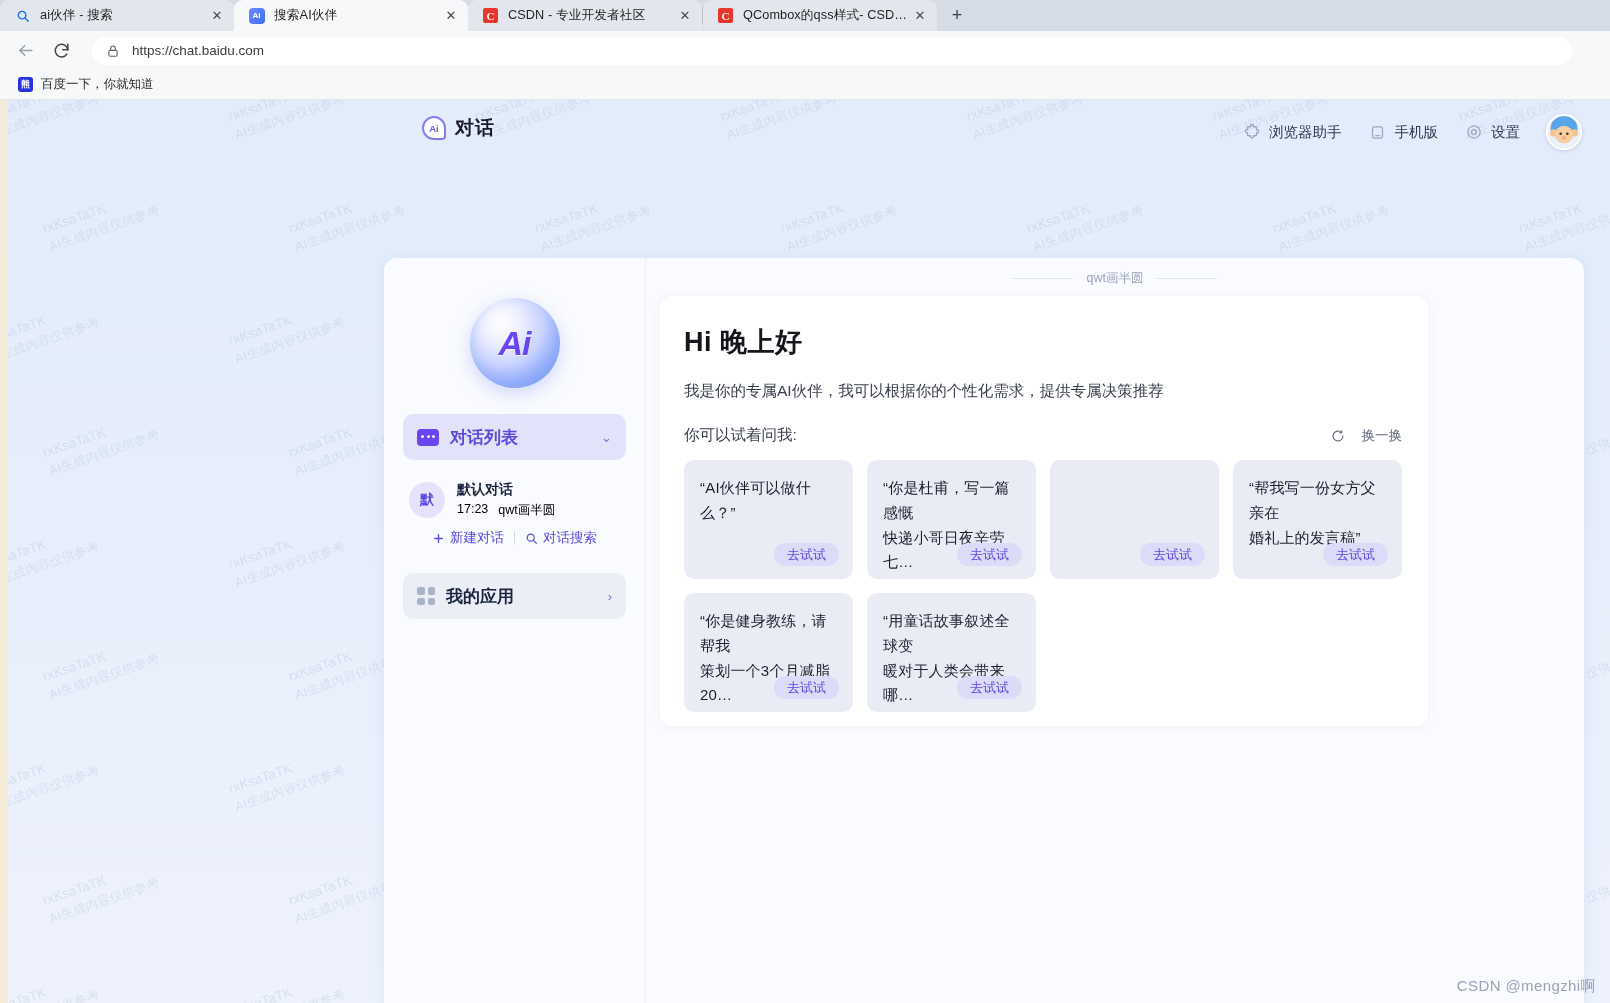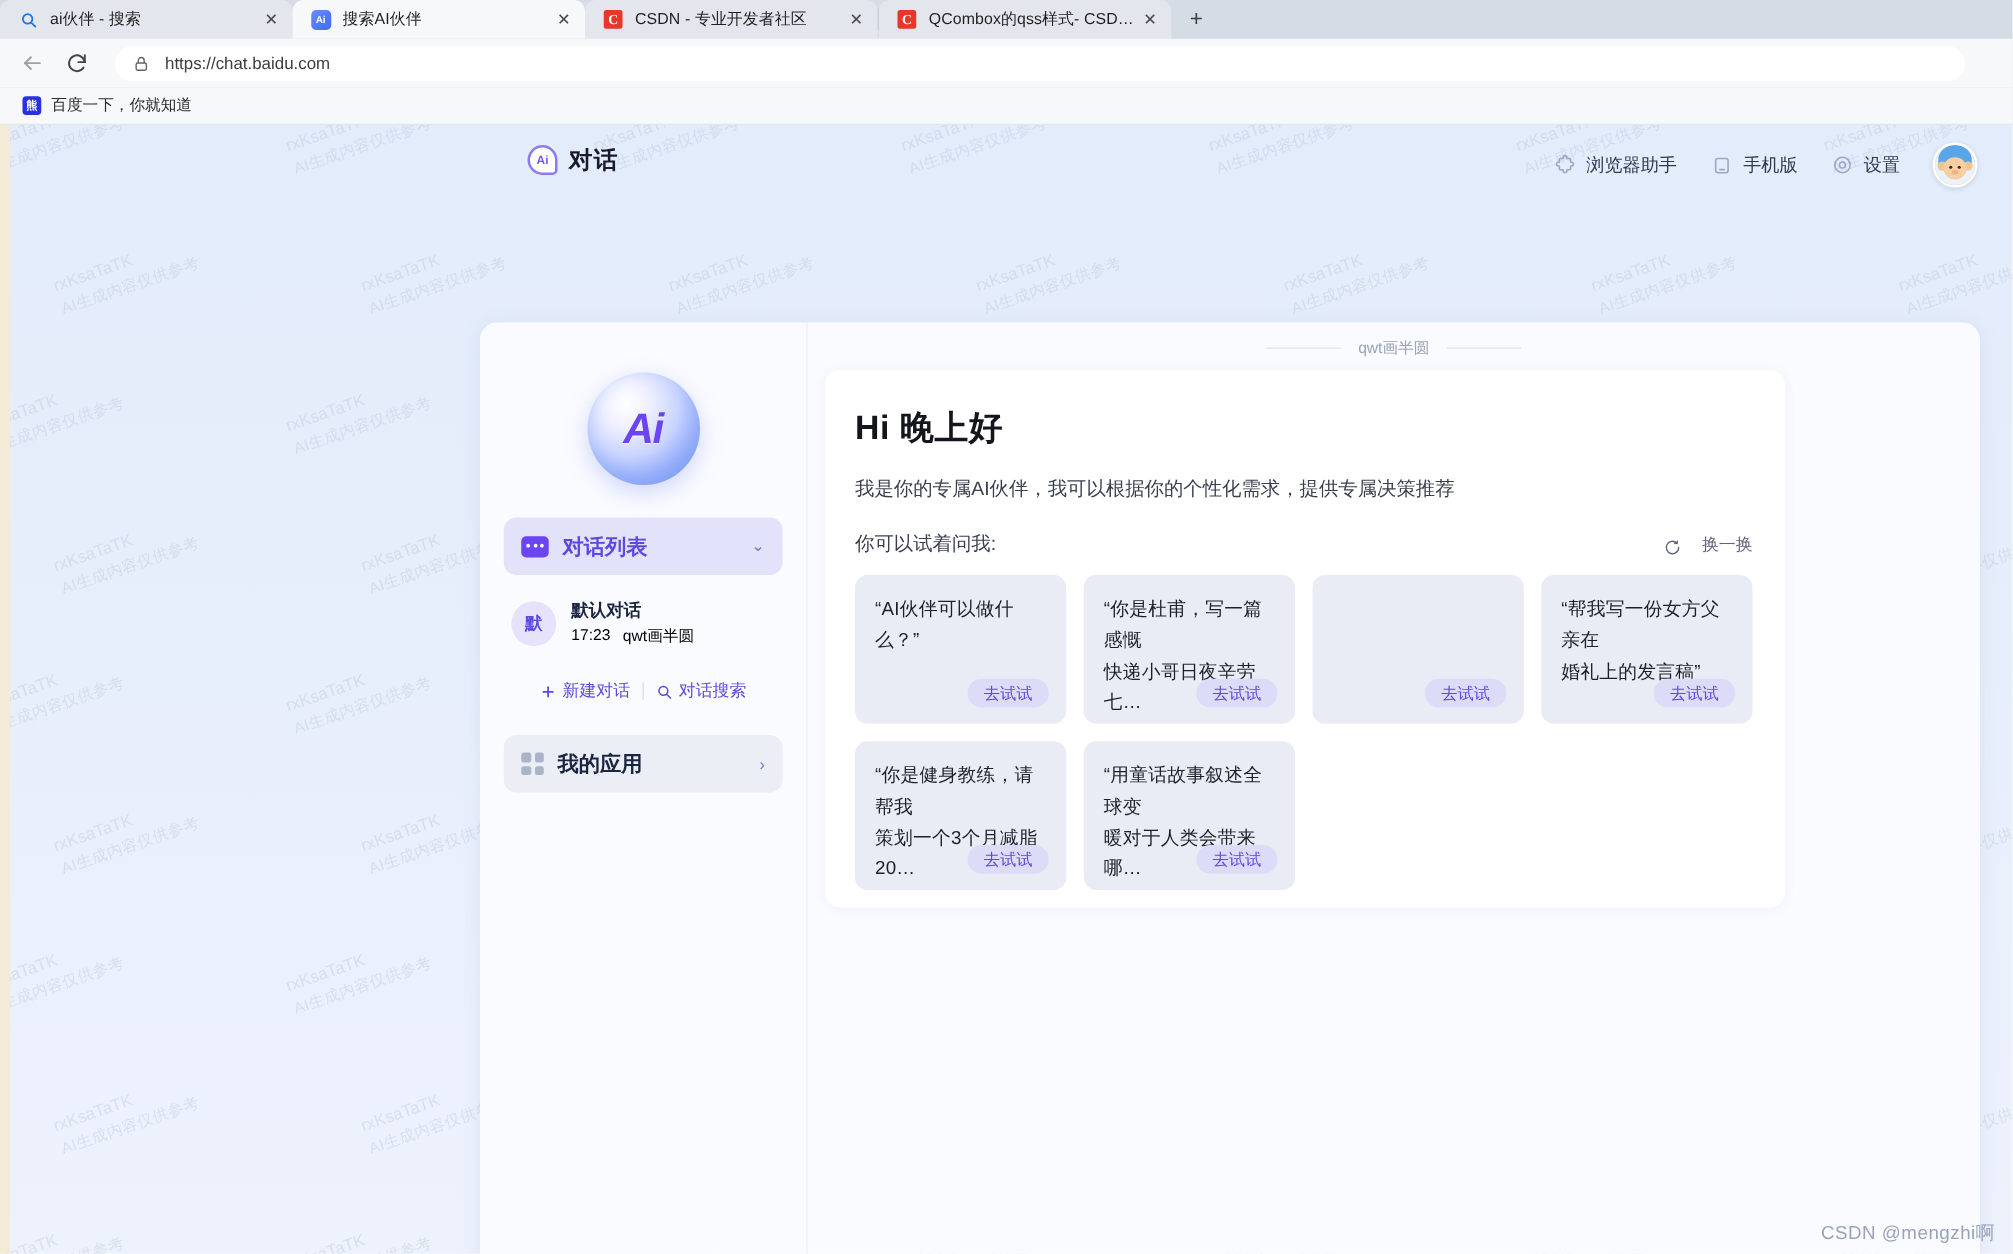--- a/index.html
+++ b/index.html
@@ -159,21 +159,21 @@
 
   .conv-item { margin-top:14px; display:flex; align-items:center; gap:12px; padding:6px 6px; border-radius:8px;}
   .conv-avatar {
     width:36px;height:36px;border-radius:50%;background:#e6e2fb;color:#5a4ae0;
     display:flex;align-items:center;justify-content:center;font-size:14px;font-weight:bold;flex:0 0 36px;
   }
   .conv-title { font-size:14px;font-weight:bold;color:#1b2440; }
   .conv-sub { font-size:12.5px;color:#000000; margin-top:3px; display:flex; gap:10px;}
 
   .conv-actions {
-    margin-top:16px; display:flex; align-items:center; justify-content:center; gap:0;
+    display:flex; align-items:center; justify-content:center; gap:0;
     font-size:13.5px; color:#5a4ae0;
   }
   .conv-actions .act { display:flex;align-items:center;gap:5px; padding:4px 10px;}
   .conv-actions .vsep { width:1px;height:14px;background:#d6daea; }
 
   .myapps {
     margin-top:22px; height:46px; border-radius:10px; background:#eceef6;
     display:flex;align-items:center;padding:0 14px;gap:11px;
   }
   .myapps .label{font-size:17px;font-weight:bold;color:#1b2440;flex:1 1 auto;}
@@ -191,21 +191,21 @@
   .welcome-card {
     position:absolute; left:-2px; top:38px; width:768px; height:430px;
     background:#fff; border-radius:12px; box-shadow:0 1px 10px rgba(90,110,170,.07);
     padding:28px 26px 0 24px;
     left:14px;
   }
   .greet { font-size:27px; font-weight:bold; color:#14161c; letter-spacing:.5px;}
   .intro { margin-top:21px; font-size:15.5px; color:#3a3f4d; }
   .tryrow { margin-top:23px; display:flex; align-items:center; justify-content:space-between;}
   .tryrow .lbl { font-size:15.5px; color:#3a3f4d; }
-  .refresh { display:flex;align-items:flex-end;gap:17px;font-size:13.5px;color:#5c6478; }
+  .refresh { display:flex;align-items:center;gap:17px;font-size:13.5px;color:#5c6478; }
 
   .cards { margin-top:14px; display:grid; grid-template-columns:repeat(4,1fr); gap:14px;}
   .sugg {
     height:119px; border-radius:10px; background:#e9ebf5; padding:16px 16px 0 16px;
     position:relative;
   }
   .sugg .q {
     font-size:15px; color:#1c202b; line-height:1.65; letter-spacing:.2px;
   }
   .try-btn {

